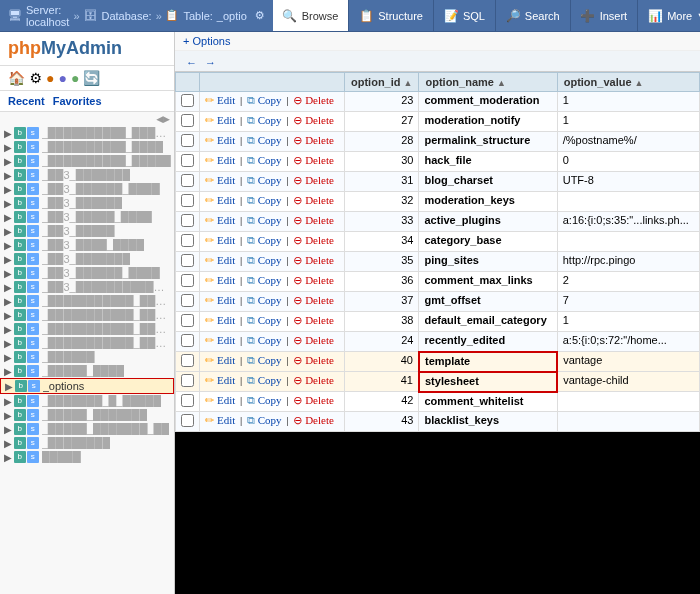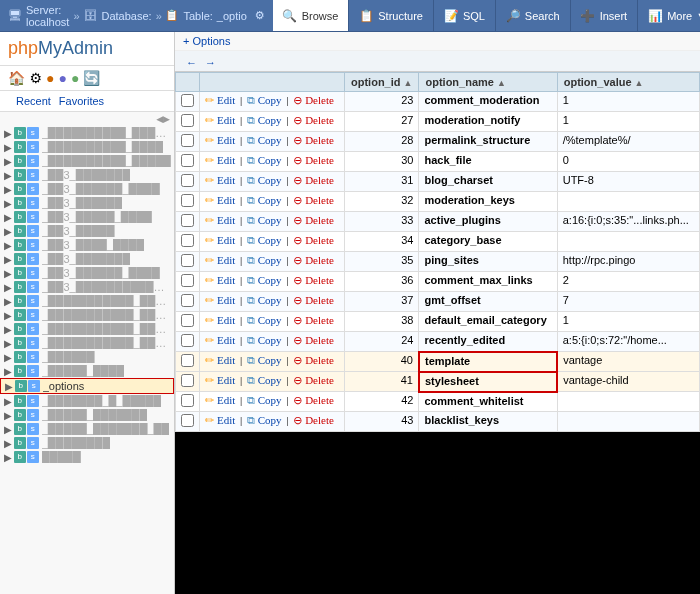--- a/index.html
+++ b/index.html
@@ -60,39 +60,40 @@
     }
     .sidebar-logo {
       background: #fff;
       padding: 6px 8px;
       border-bottom: 1px solid #ddd;
       display: flex;
       align-items: center;
     }
     .sidebar-logo .logo-text {
       font-size: 18px;
-      font-weight: normal;
+      font-weight: bold;
       color: #e47320;
     }
     .sidebar-logo .logo-text span { color: #336699; }
     .sidebar-icons {
       background: #fff;
       padding: 4px 8px;
       border-bottom: 1px solid #ddd;
       display: flex;
       gap: 4px;
       align-items: center;
     }
     .sidebar-icon { font-size: 14px; cursor: pointer; }
     .recent-fav {
       display: flex;
-      padding: 4px 16px;
+      padding: 4px 8px;
       gap: 8px;
       border-bottom: 1px solid #ddd;
       background: #fff;
+      font-weight: bold;
     }
     .recent-fav span { font-size: 11px; color: #0645ad; cursor: pointer; }
     .sidebar-scroll {
       flex: 1;
       overflow-y: auto;
       overflow-x: hidden;
     }
     .tree-item {
       display: flex;
       align-items: center;
@@ -528,21 +529,21 @@
     </td>
     <td class="row-actions">
       <span class="btn-edit"><span class="pencil-icon">✏</span> Edit</span>
       <span style="margin:0 2px">|</span>
       <span class="btn-copy"><span class="copy-icon">⧉</span> Copy</span>
       <span style="margin:0 2px">|</span>
       <span class="btn-delete"><span class="delete-icon">⊖</span> Delete</span>
     </td>
     <td class="col-id">28</td>
     <td class="col-name ">permalink_structure</td>
-    <td class="col-value ">/%template%/</td>
+    <td class="col-value ">/%postname%/</td>
   </tr>
             <tr>
     <td class="row-cb">
       <input type="checkbox" style="">
     </td>
     <td class="row-actions">
       <span class="btn-edit"><span class="pencil-icon">✏</span> Edit</span>
       <span style="margin:0 2px">|</span>
       <span class="btn-copy"><span class="copy-icon">⧉</span> Copy</span>
       <span style="margin:0 2px">|</span>

